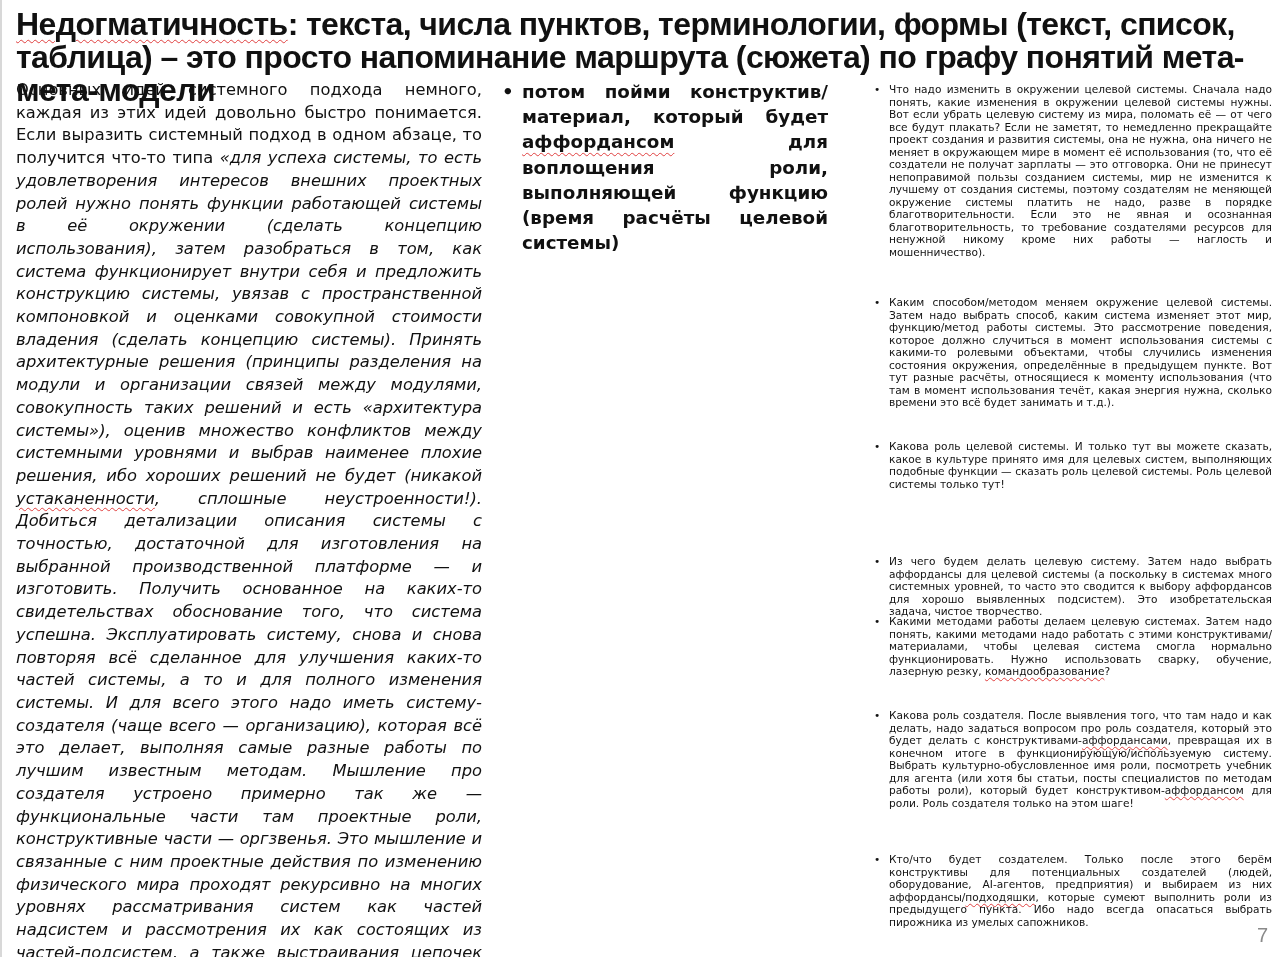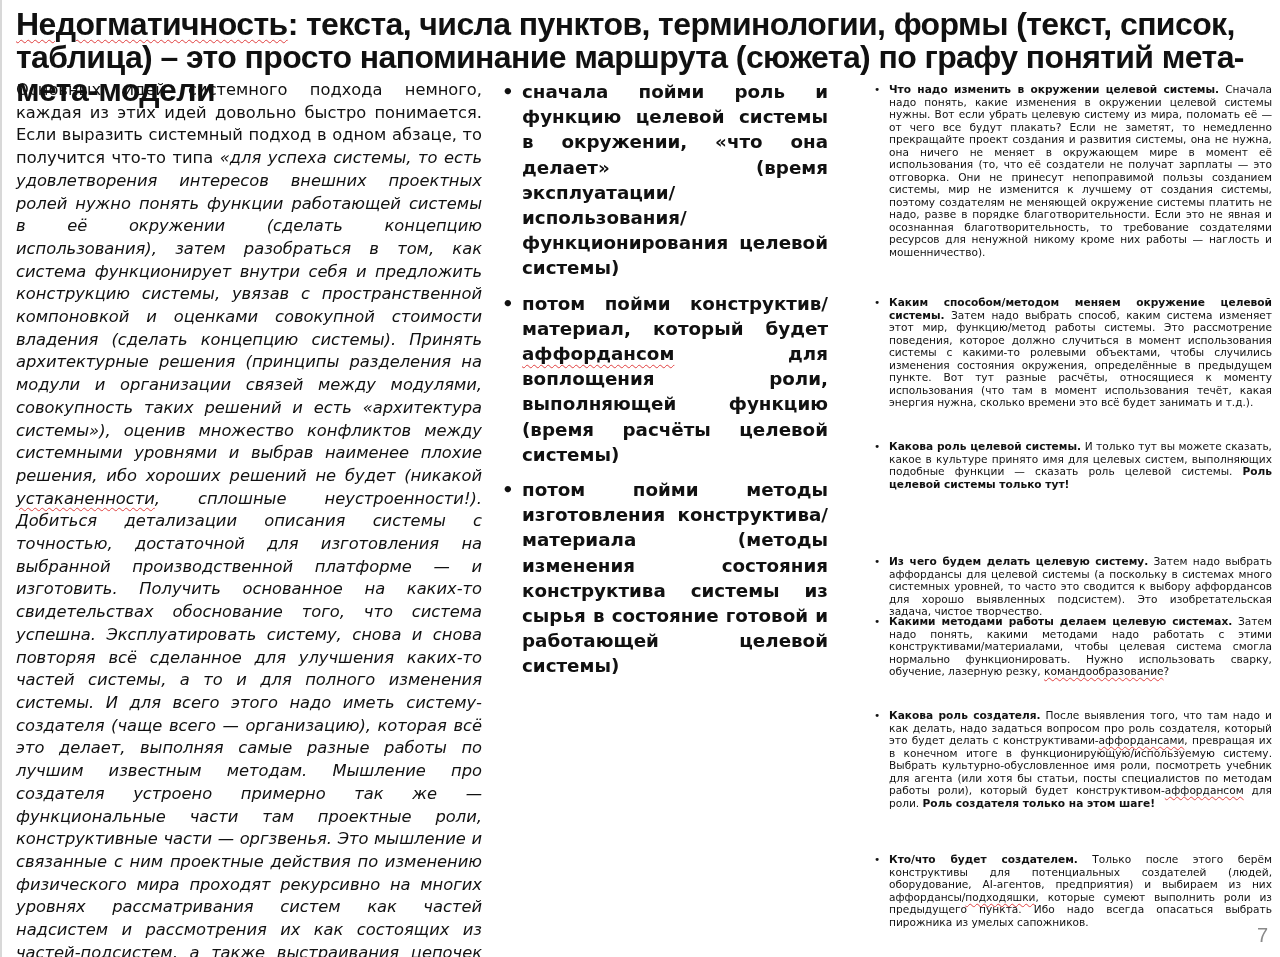--- a/index.html
+++ b/index.html
@@ -30,21 +30,21 @@
     .col-mid li { position: relative; padding-left: 22px; text-align: justify; margin-bottom: 10px; }
     .col-mid li::before { content: "•"; position: absolute; left: 2px; top: 0; }
     .col-mid .u { text-decoration: underline wavy #e04040; text-decoration-thickness: 1px; text-underline-offset: 4px; }
     .col-right {
       position: absolute; left: 872px; top: 83px; width: 398px;
       margin: 0; padding: 0; list-style: none;
       font-size: 10.6px; line-height: 12.5px; color: #111;
     }
     .col-right li { position: relative; padding-left: 15px; text-align: justify; }
     .col-right li::before { content: "•"; position: absolute; left: 0; top: 0; }
-    .col-right b { font-weight: bold; }
+    .col-right b { font-weight: normal; }
     .col-right .u { text-decoration: underline wavy #e04040; text-decoration-thickness: 1px; text-underline-offset: 2px; }
     .page-num {
       position: absolute; right: 12px; bottom: 10px;
       font-size: 20px; color: #8a8a8a;
       font-family: "Liberation Sans", sans-serif;
     }
   </style>
 </head>
 <body>
 
@@ -52,23 +52,21 @@
 
   <div class="title">
     <span class="u">Недогматичность</span><span>: текста, числа пунктов, терминологии, формы (текст, список, таблица) – это просто напоминание маршрута (сюжета) по графу понятий мета-мета-модели</span>
   </div>
 
   <div class="col-left">
     <span>Основных идей системного подхода немного, каждая из этих идей довольно быстро понимается. Если выразить системный подход в одном абзаце, то получится что-то типа </span><i>«для успеха системы, то есть удовлетворения интересов внешних проектных ролей нужно понять функции работающей системы в её окружении (сделать концепцию использования), затем разобраться в том, как система функционирует внутри себя и предложить конструкцию системы, увязав с пространственной компоновкой и оценками совокупной стоимости владения (сделать концепцию системы). Принять архитектурные решения (принципы разделения на модули и организации связей между модулями, совокупность таких решений и есть «архитектура системы»), оценив множество конфликтов между системными уровнями и выбрав наименее плохие решения, ибо хороших решений не будет (никакой </i><i class="u">устаканенности</i><i>, сплошные неустроенности!). Добиться детализации описания системы с точностью, достаточной для изготовления на выбранной производственной платформе — и изготовить. Получить основанное на каких-то свидетельствах обоснование того, что система успешна. Эксплуатировать систему, снова и снова повторяя всё сделанное для улучшения каких-то частей системы, а то и для полного изменения системы. И для всего этого надо иметь систему-создателя (чаще всего — организацию), которая всё это делает, выполняя самые разные работы по лучшим известным методам. Мышление про создателя устроено примерно так же — функциональные части там проектные роли, конструктивные части — оргзвенья. Это мышление и связанные с ним проектные действия по изменению физического мира проходят рекурсивно на многих уровнях рассматривания систем как частей надсистем и рассмотрения их как состоящих из частей-подсистем, а также выстраивания цепочек создания из систем-создателей».</i>
   </div>
 
   <ul class="col-mid">
-    <li><span>сначала пойми роль и функцию целевой системы в окружении, «что она делает» (время эксплуатации/использования/функционирования целевой системы)</span></li>
     <li><span>потом пойми конструктив/материал, который будет </span><span class="u">аффордансом</span><span> для воплощения роли, выполняющей функцию (время расчёты целевой системы)</span></li>
-    <li><span>потом пойми методы изготовления конструктива/материала (методы изменения состояния конструктива системы из сырья в состояние готовой и работающей целевой системы)</span></li>
   </ul>
 
   <ul class="col-right">
     <li style="position:absolute;top:0;"><b>Что надо изменить в окружении целевой системы.</b><span> Сначала надо понять, какие изменения в окружении целевой системы нужны. Вот если убрать целевую систему из мира, поломать её — от чего все будут плакать? Если не заметят, то немедленно прекращайте проект создания и развития системы, она не нужна, она ничего не меняет в окружающем мире в момент её использования (то, что её создатели не получат зарплаты — это отговорка. Они не принесут непоправимой пользы созданием системы, мир не изменится к лучшему от создания системы, поэтому создателям не меняющей окружение системы платить не надо, разве в порядке благотворительности. Если это не явная и осознанная благотворительность, то требование создателями ресурсов для ненужной никому кроме них работы — наглость и мошенничество).</span></li>
     <li style="position:absolute;top:213px;"><b>Каким способом/методом меняем окружение целевой системы.</b><span> Затем надо выбрать способ, каким система изменяет этот мир, функцию/метод работы системы. Это рассмотрение поведения, которое должно случиться в момент использования системы с какими-то ролевыми объектами, чтобы случились изменения состояния окружения, определённые в предыдущем пункте. Вот тут разные расчёты, относящиеся к моменту использования (что там в момент использования течёт, какая энергия нужна, сколько времени это всё будет занимать и т.д.).</span></li>
     <li style="position:absolute;top:357px;"><b>Какова роль целевой системы.</b><span> И только тут вы можете сказать, какое в культуре принято имя для целевых систем, выполняющих подобные функции — сказать роль целевой системы. </span><b>Роль целевой системы только тут!</b></li>
     <li style="position:absolute;top:438px;margin-top:34px;"><b>Из чего будем делать целевую систему.</b><span> Затем надо выбрать аффордансы для целевой системы (а поскольку в системах много системных уровней, то часто это сводится к выбору аффордансов для хорошо выявленных подсистем). Это изобретательская задача, чистое творчество.</span></li>
     <li style="position:absolute;top:532px;"><b>Какими методами работы делаем целевую системах.</b><span> Затем надо понять, какими методами надо работать с этими конструктивами/материалами, чтобы целевая система смогла нормально функционировать. Нужно использовать сварку, обучение, лазерную резку, </span><span class="u">командообразование</span><span>?</span></li>
     <li style="position:absolute;top:626px;"><b>Какова роль создателя.</b><span> После выявления того, что там надо и как делать, надо задаться вопросом про роль создателя, который это будет делать с конструктивами-</span><span class="u">аффордансами</span><span>, превращая их в конечном итоге в функционирующую/используемую систему. Выбрать культурно-обусловленное имя роли, посмотреть учебник для агента (или хотя бы статьи, посты специалистов по методам работы роли), который будет конструктивом-</span><span class="u">аффордансом</span><span> для роли. </span><b>Роль создателя только на этом шаге!</b></li>
     <li style="position:absolute;top:770px;"><b>Кто/что будет создателем.</b><span> Только после этого берём конструктивы для потенциальных создателей (людей, оборудование, AI-агентов, предприятия) и выбираем из них аффордансы/</span><span class="u">подходяшки</span><span>, которые сумеют выполнить роли из предыдущего пункта. Ибо надо всегда опасаться выбрать пирожника из умелых сапожников.</span></li>

